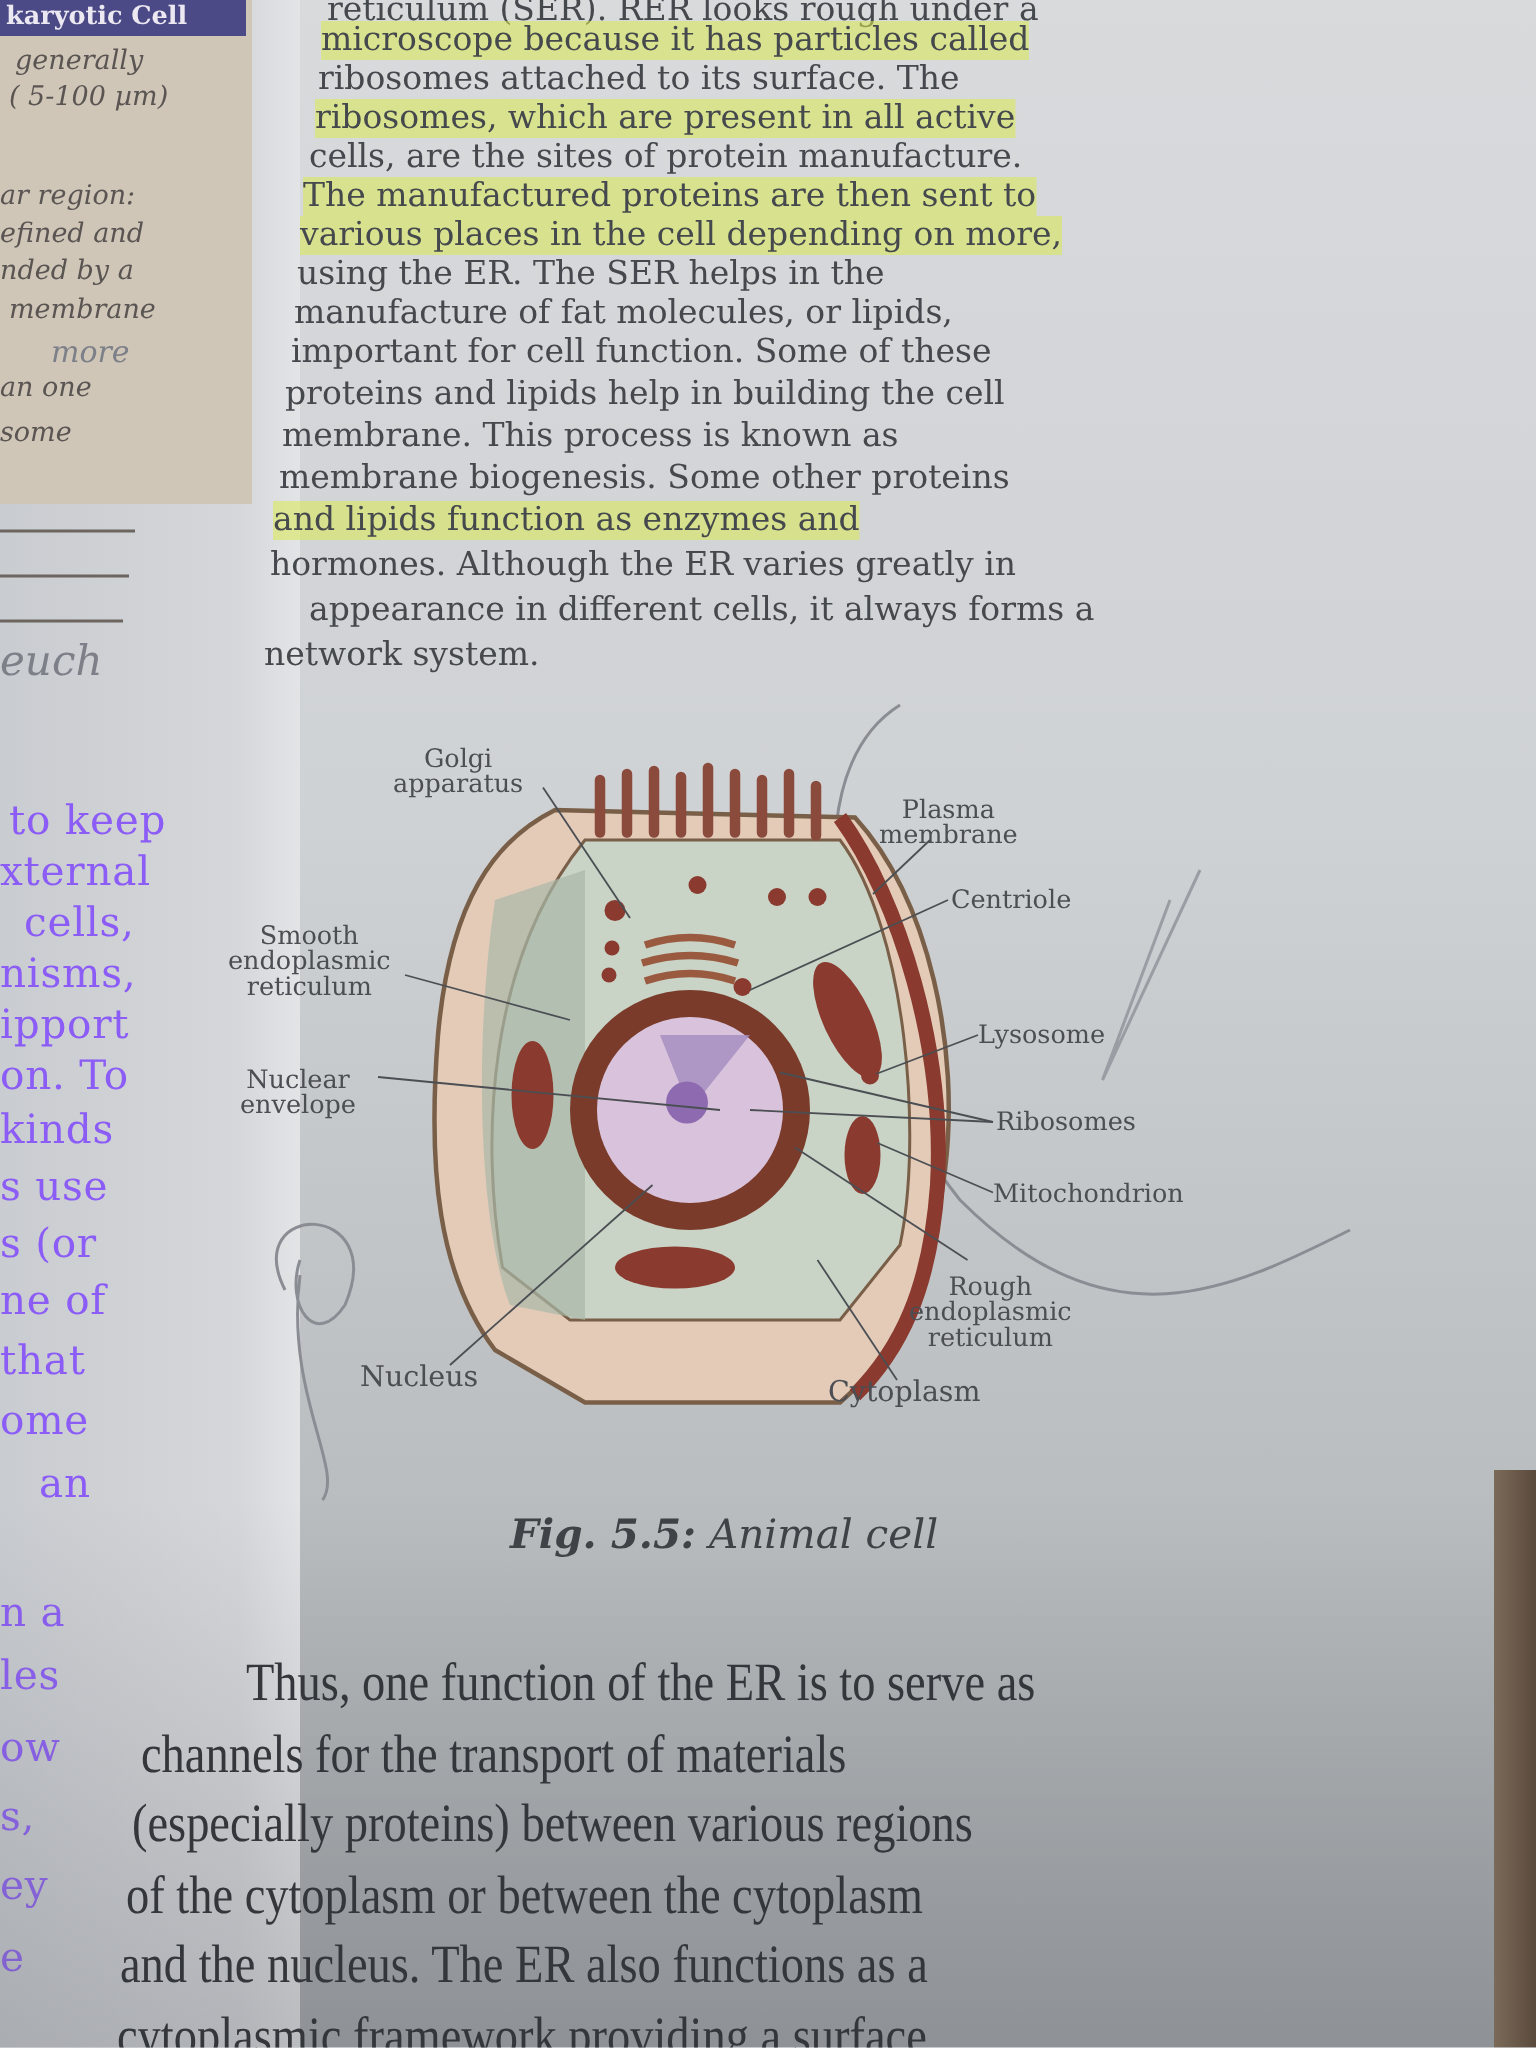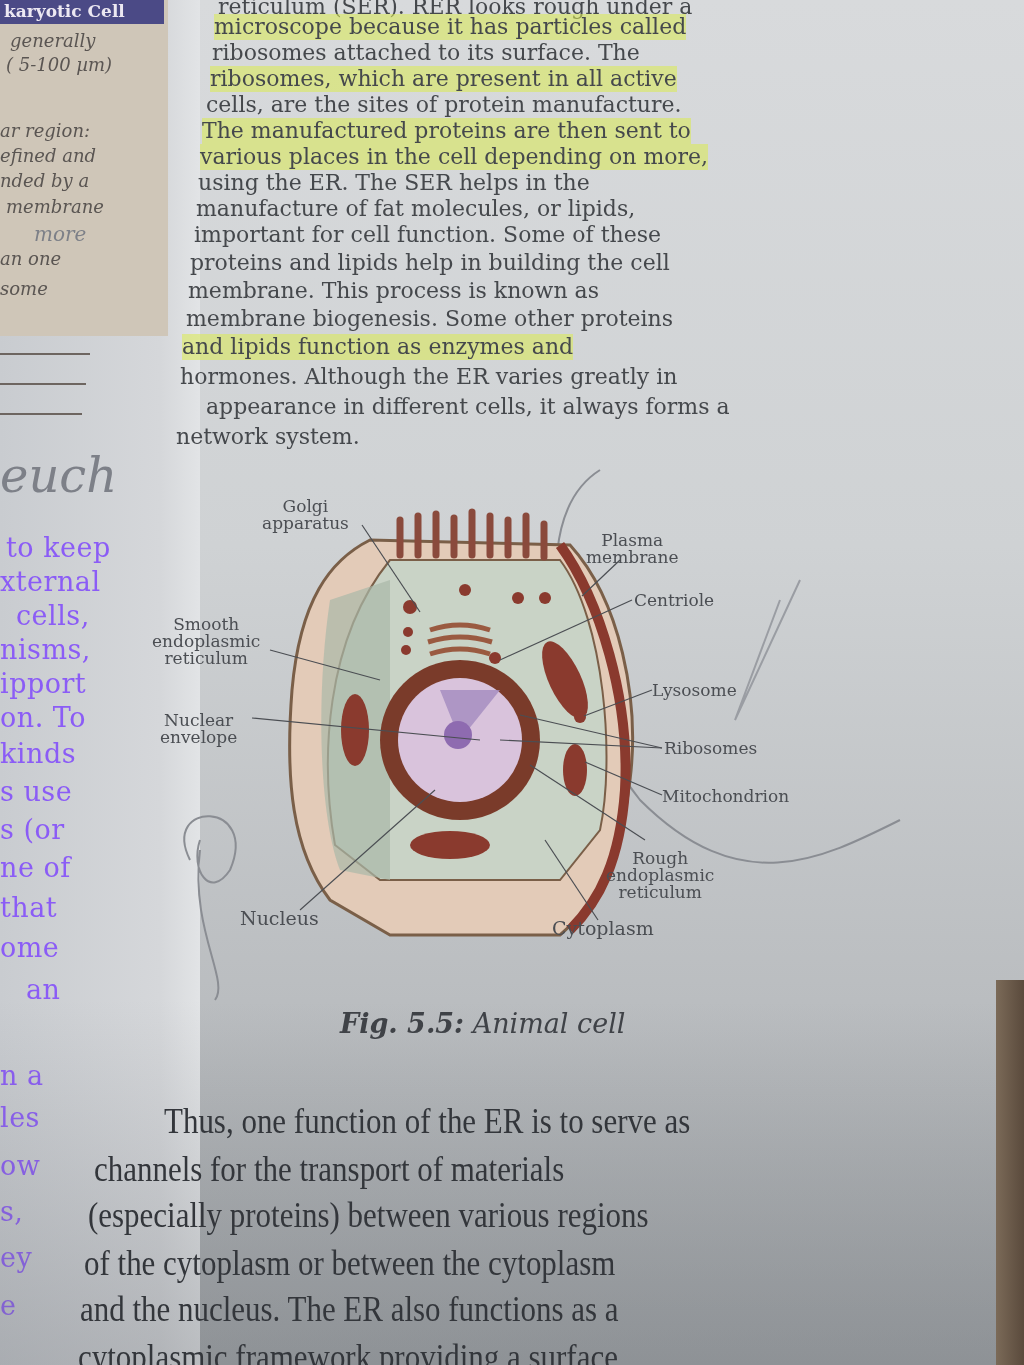--- a/index.html
+++ b/index.html
@@ -48,21 +48,21 @@
     <div class="sb-line" style="left:0;top:170px;">nded by a</div>
     <div class="sb-line" style="left:6px;top:196px;">membrane</div>
     <div class="hand" style="left:34px;top:222px;font-size:20px;">more</div>
     <div class="sb-line" style="left:0;top:248px;">an one</div>
     <div class="sb-line" style="left:0;top:278px;">some</div>
     <div class="sb-rule" style="left:0;top:353px;width:90px;"></div>
     <div class="sb-rule" style="left:0;top:383px;width:86px;"></div>
     <div class="sb-rule" style="left:0;top:413px;width:82px;"></div>
   </div>
 
-  <div class="hand" style="left:0;top:447px;font-size:48px;">euch</div>
+  <div class="hand" style="left:0;top:424px;font-size:28px;">euch</div>
   <div class="left-col" style="left:6px;top:532px;">to keep</div>
   <div class="left-col" style="left:0;top:566px;">xternal</div>
   <div class="left-col" style="left:16px;top:600px;text-align:center;">cells,</div>
   <div class="left-col" style="left:0;top:634px;">nisms,</div>
   <div class="left-col" style="left:0;top:668px;">ipport</div>
   <div class="left-col" style="left:0;top:702px;">on. To</div>
   <div class="left-col" style="left:0;top:738px;">kinds</div>
   <div class="left-col" style="left:0;top:776px;">s  use</div>
   <div class="left-col" style="left:0;top:814px;">s  (or</div>
   <div class="left-col" style="left:0;top:852px;">ne of</div>

